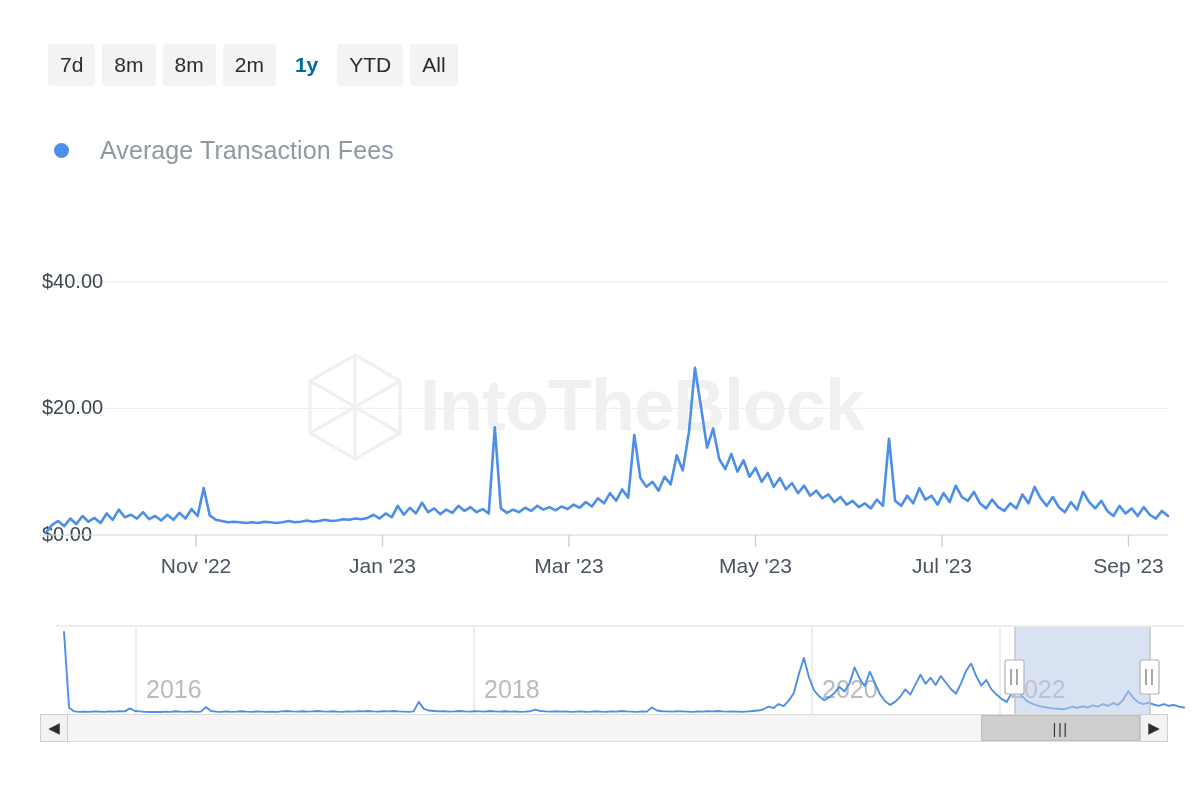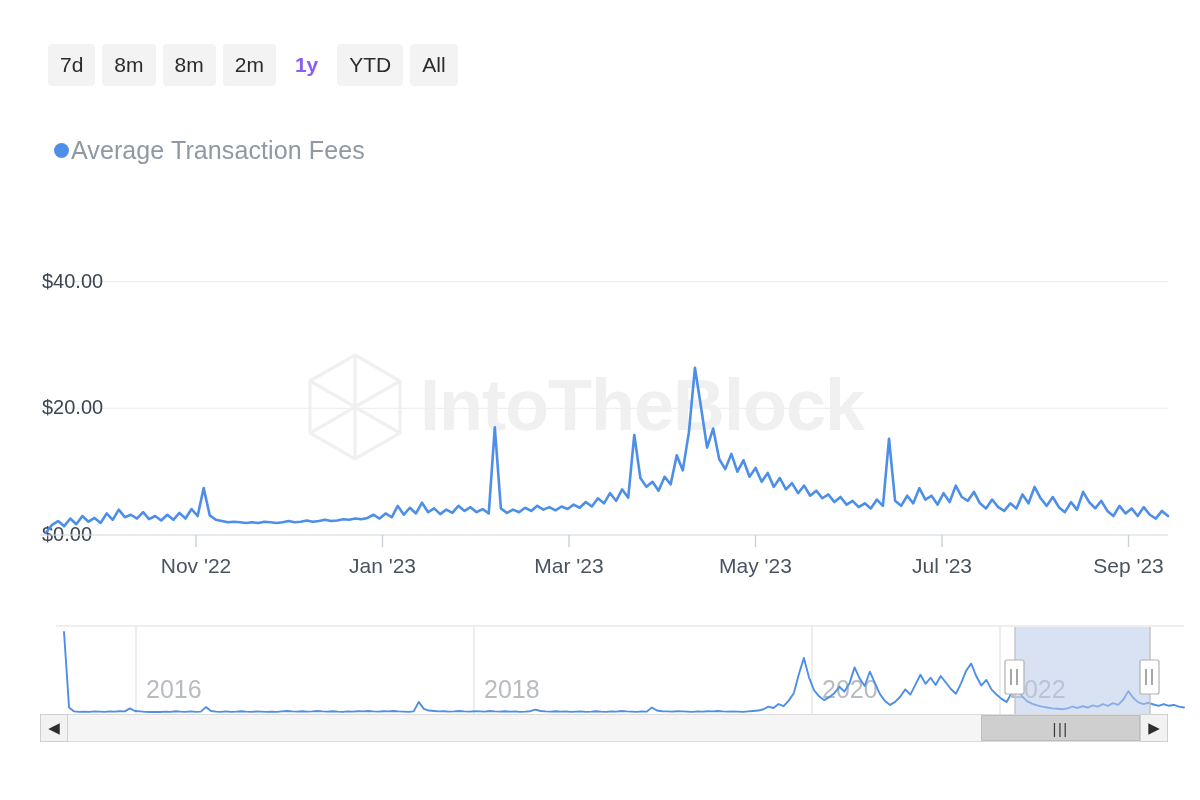--- a/index.html
+++ b/index.html
@@ -32,30 +32,30 @@
     font-family: "Liberation Sans", sans-serif;
     font-size: 21px;
     line-height: 1;
     padding: 10px 12px 11px 12px;
     cursor: pointer;
     white-space: nowrap;
   }
   .range-btn.selected {
     background: #ffffff;
     font-weight: bold;
-    color: #8b5cf6;
+    color: #0369a1;
   }
 
   
   .legend {
     position: absolute;
     left: 54px; top: 136px;
     display: flex;
     align-items: center;
-    gap: 2px;
+    gap: 31px;
   }
   .legend-dot {
     width: 15px; height: 15px;
     border-radius: 50%;
     background: #4d8fe8;
     flex: none;
   }
   .legend-label {
     color: #8f98a4;
     font-size: 25px;

